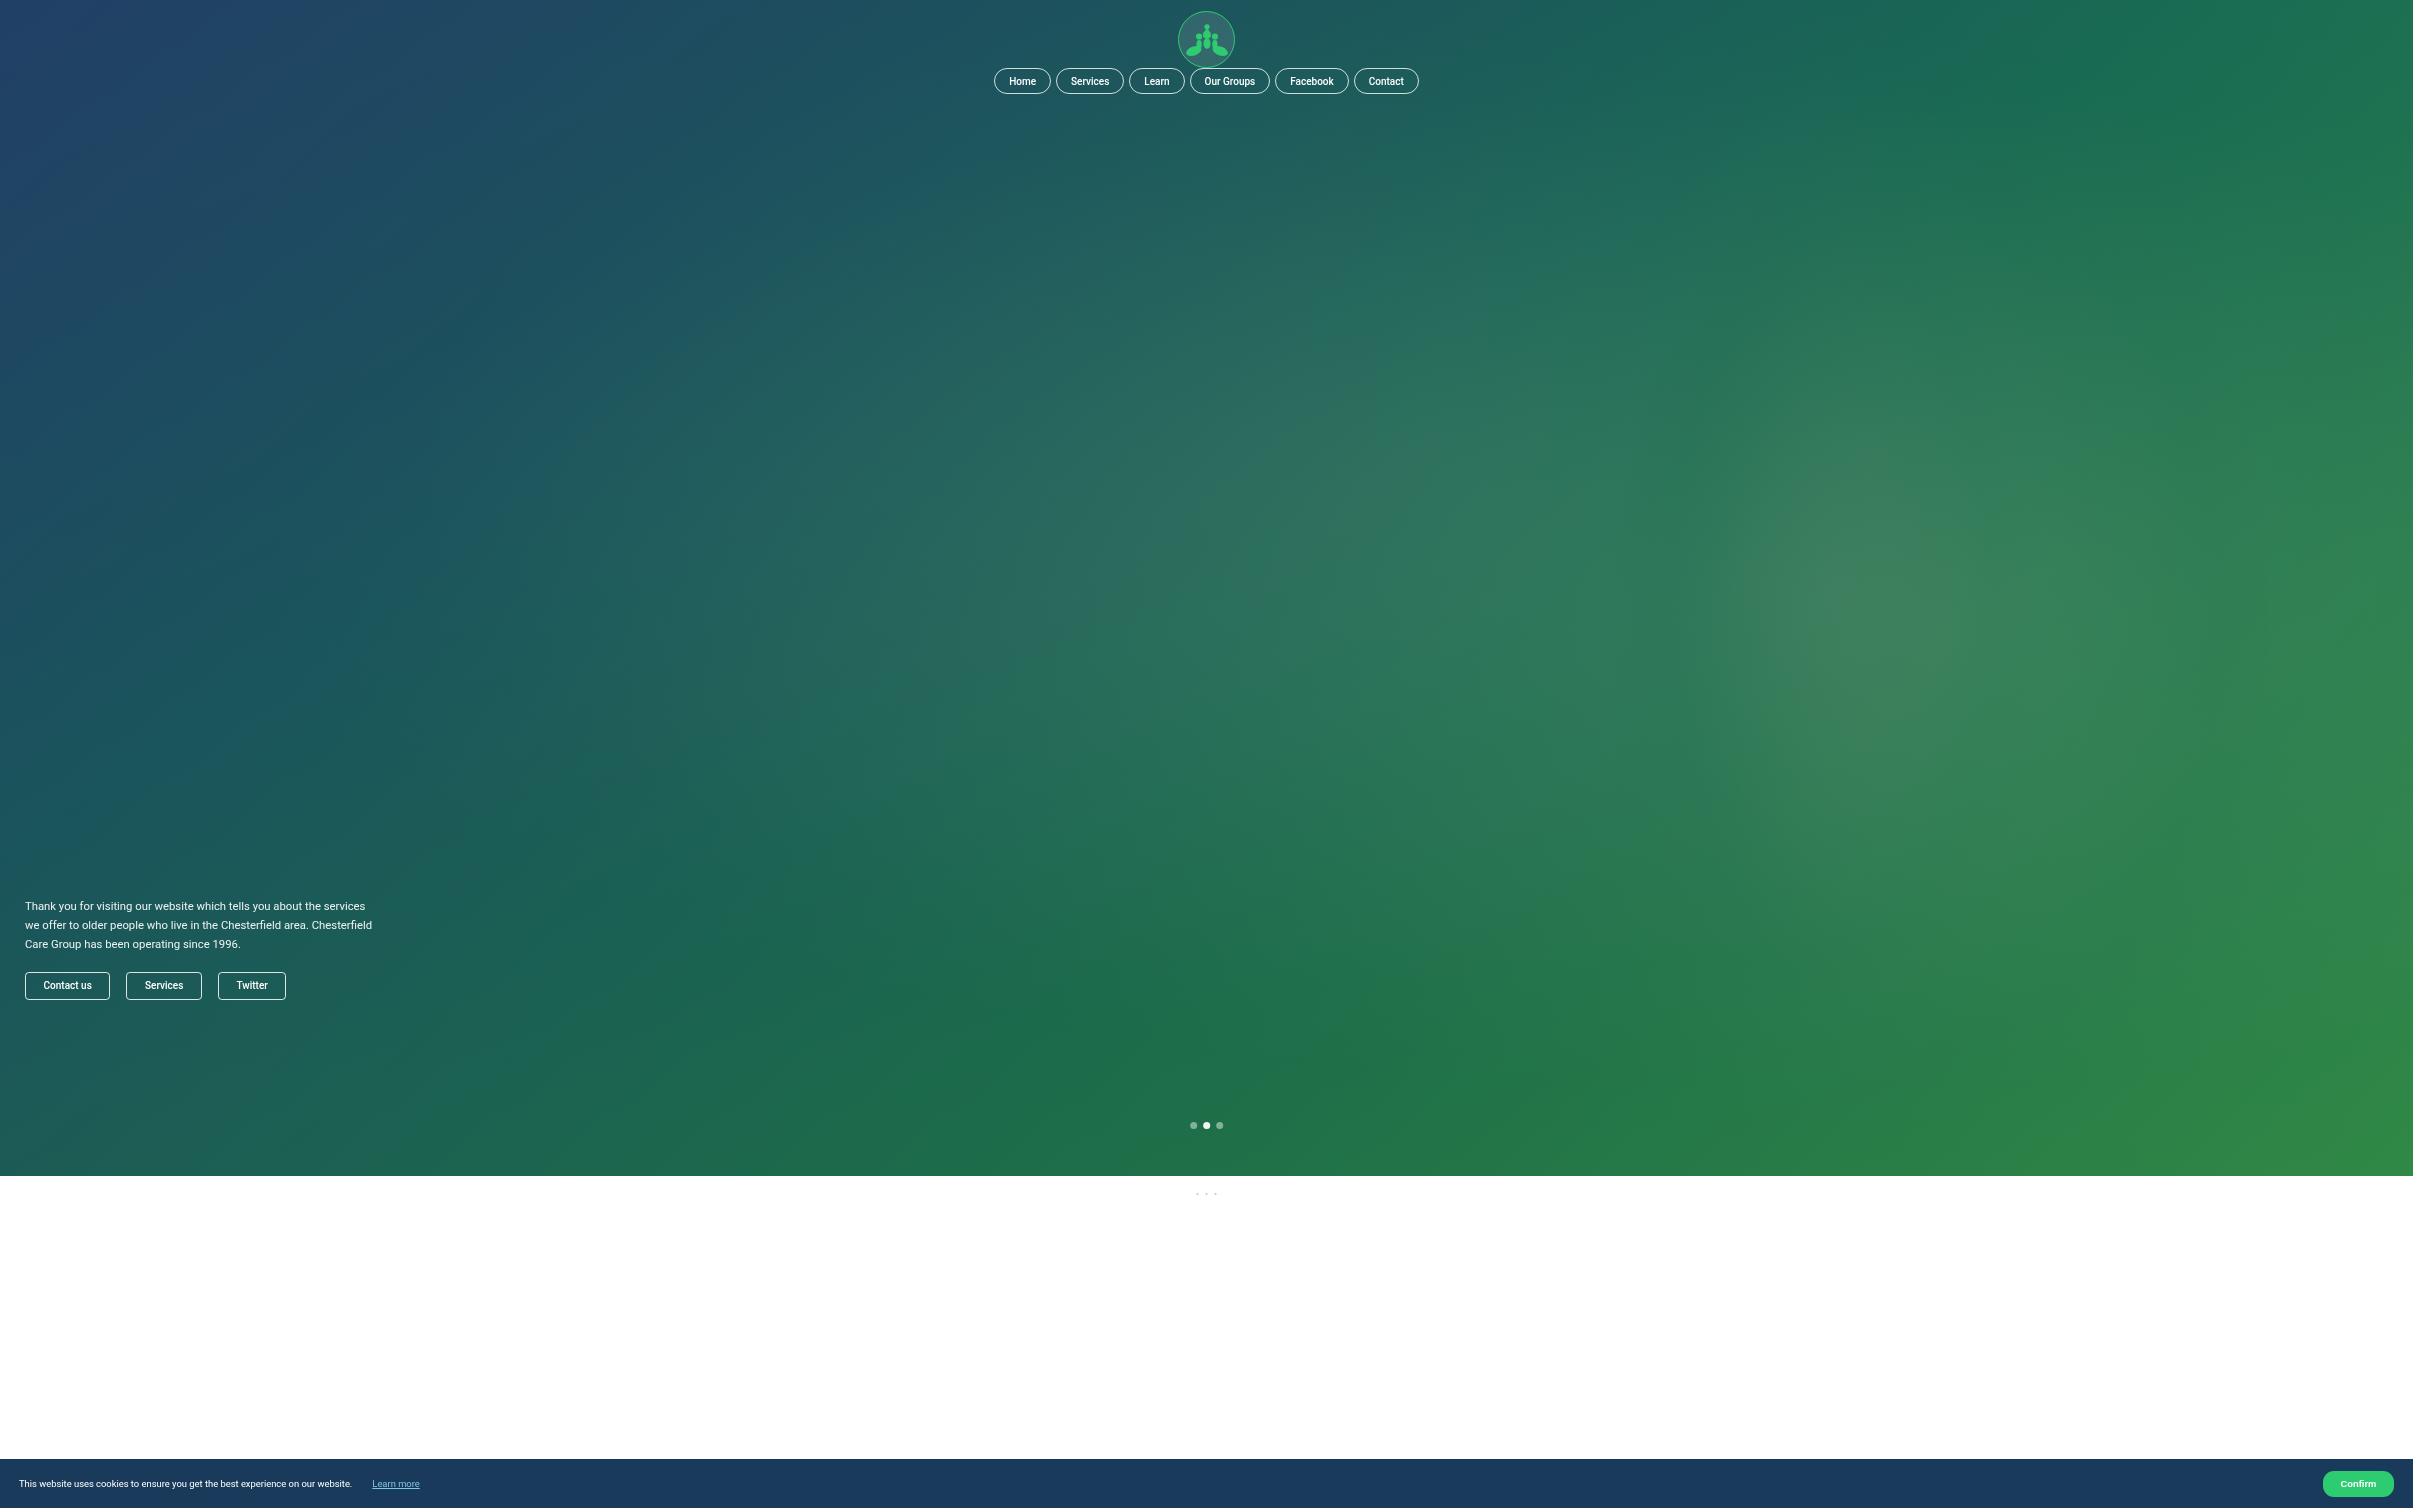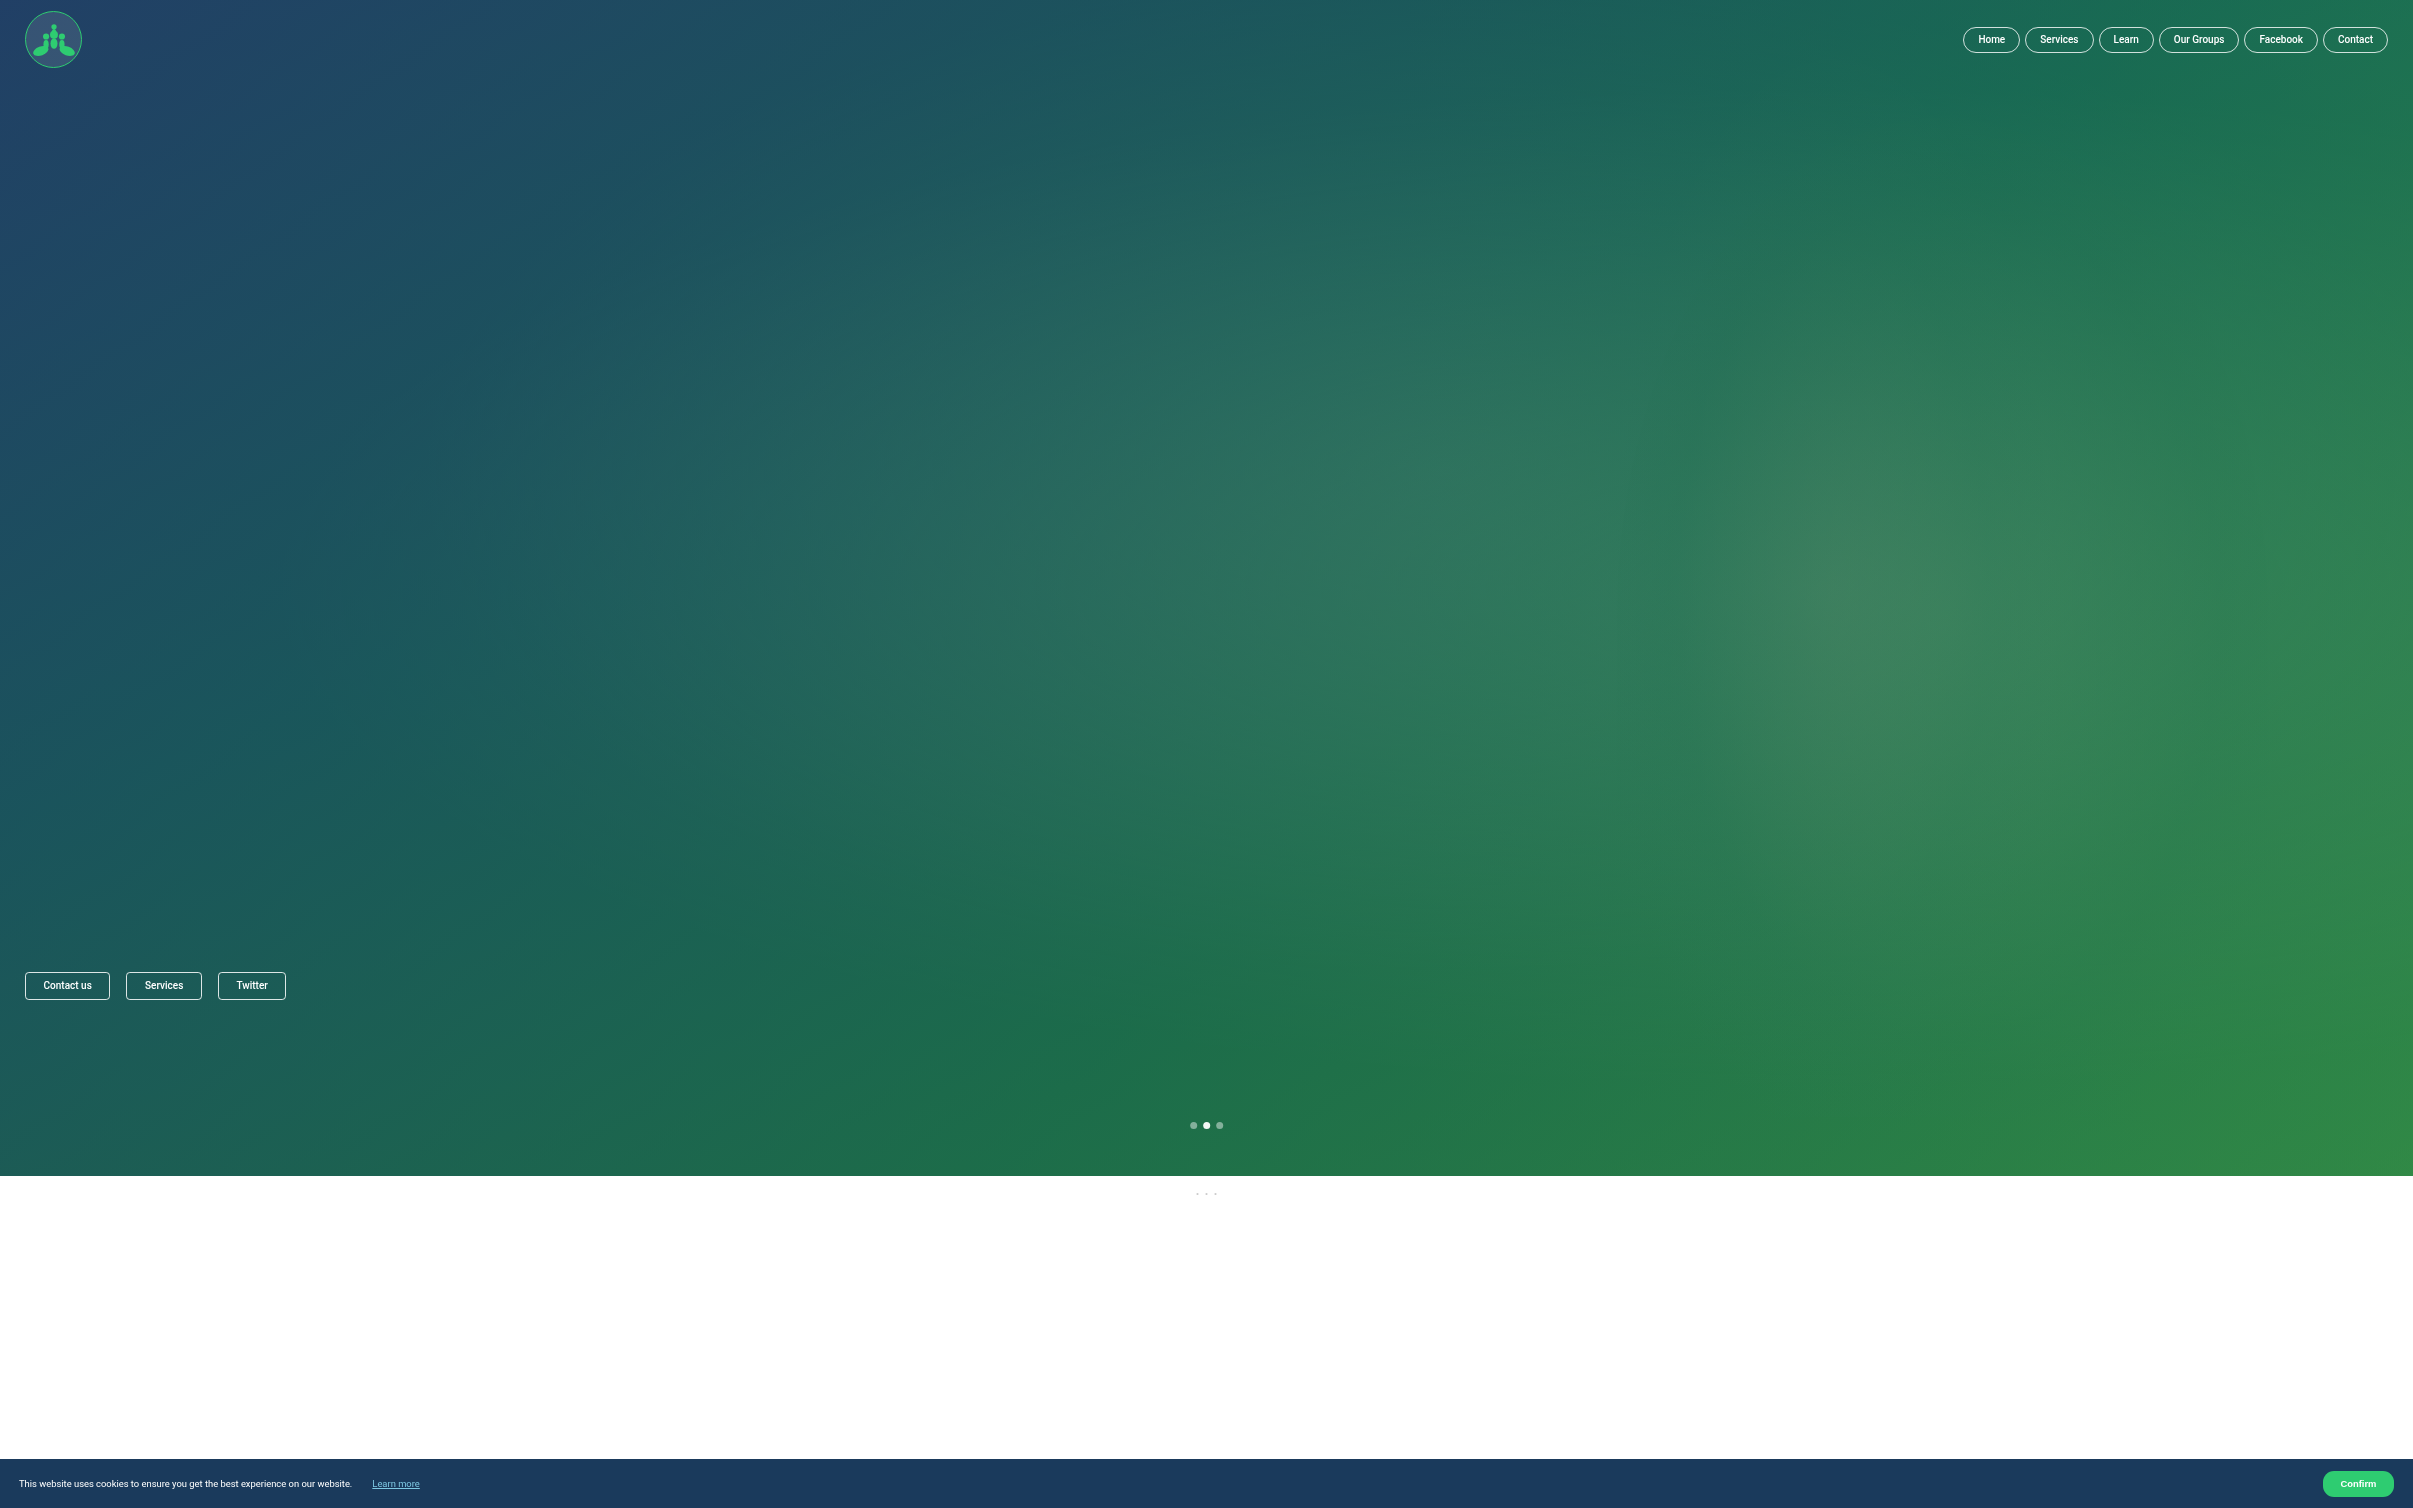--- a/index.html
+++ b/index.html
@@ -84,20 +84,21 @@
     nav {
       position: absolute;
       top: 0;
       left: 0;
       right: 0;
       z-index: 10;
       display: flex;
       align-items: center;
       justify-content: space-between;
       padding: 11.3px 25px;
+      flex-direction: column;
     }
 
     .logo-wrapper {
       display: flex;
       align-items: center;
     }
 
     .logo-circle {
       width: 57px;
       height: 57px;
@@ -298,20 +299,21 @@
       <a class="nav-link" href="#">Home</a>
       <a class="nav-link" href="#">Services</a>
       <a class="nav-link" href="#">Learn</a>
       <a class="nav-link" href="#">Our Groups</a>
       <a class="nav-link" href="#">Facebook</a>
       <a class="nav-link" href="#">Contact</a>
     </div>
   </nav>
 
   <div class="hero-content">
+    <p class="hero-subtitle">Thank you for visiting our website which tells you about the services we offer to older people who live in the Chesterfield area. Chesterfield Care Group has been operating since 1996.</p>
     <div class="hero-buttons">
       <a class="hero-btn" href="#">Contact us</a>
       <a class="hero-btn" href="#">Services</a>
       <a class="hero-btn" href="#">Twitter</a>
     </div>
   </div>
 
   <div class="slider-dots">
     <div class="dot"></div>
     <div class="dot active"></div>

